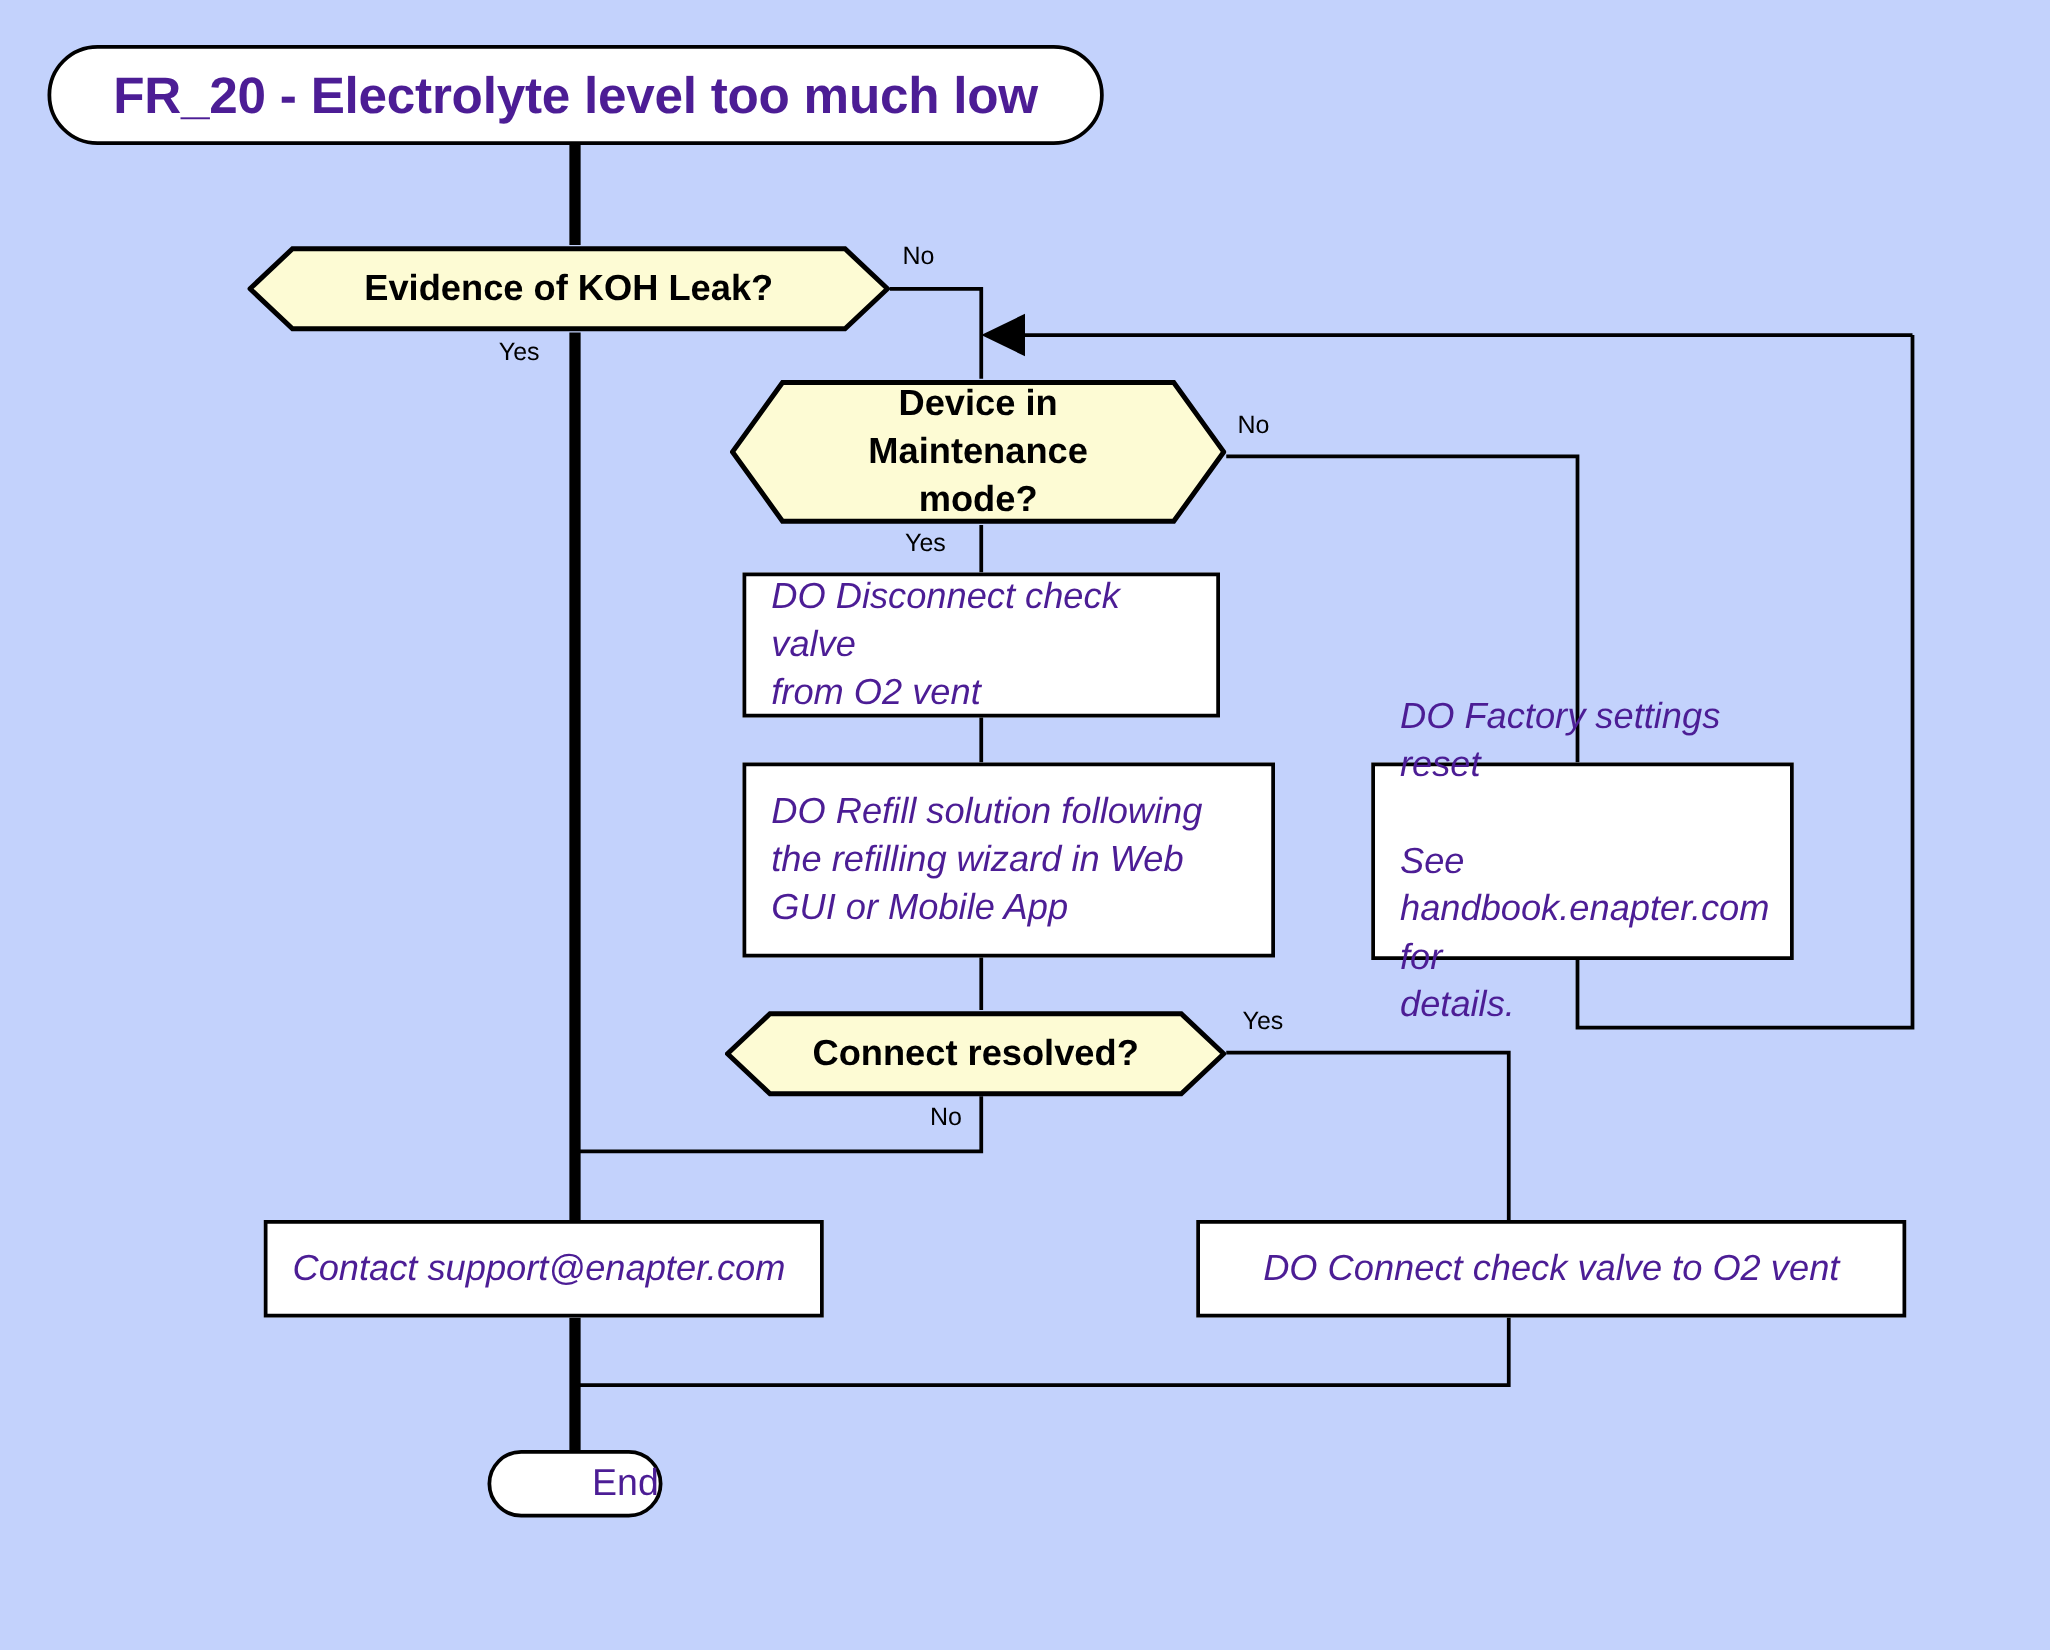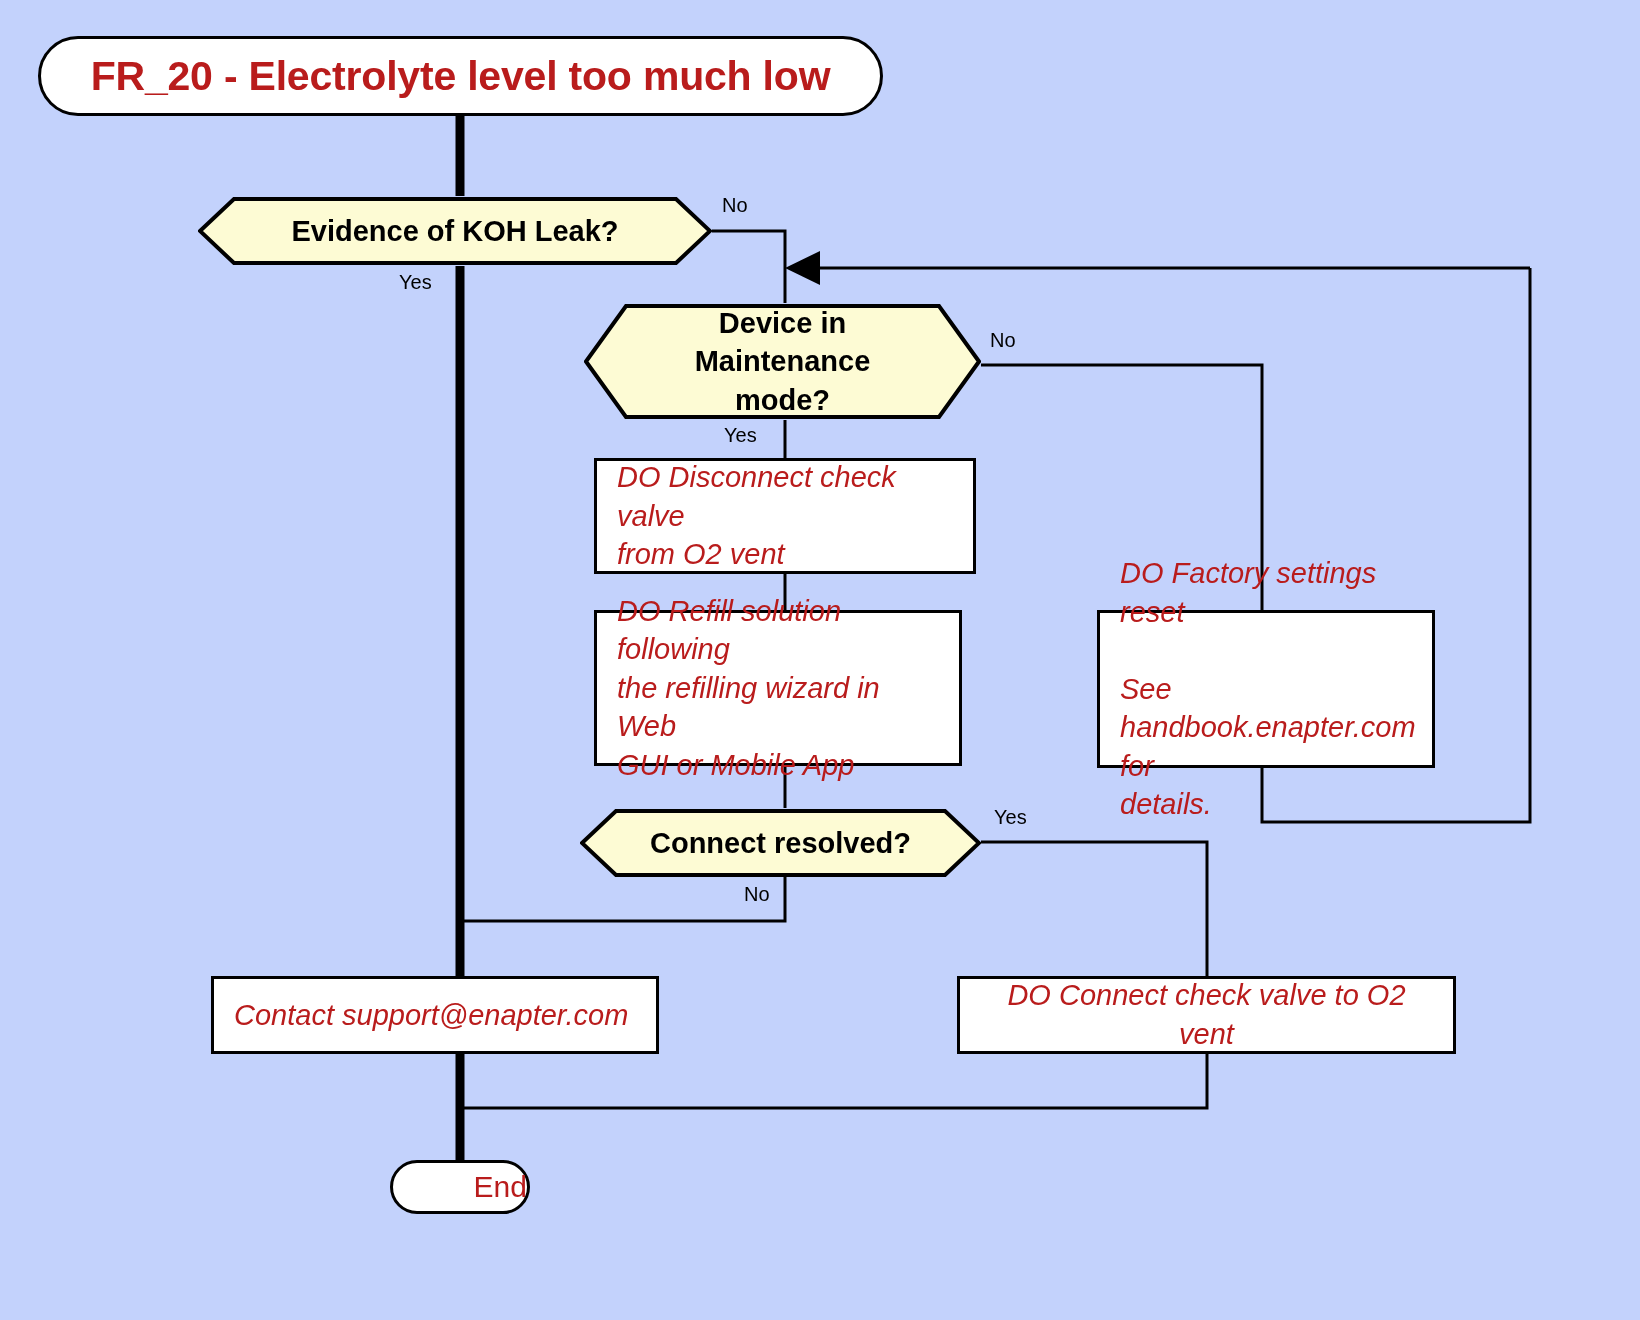--- a/index.html
+++ b/index.html
@@ -27,21 +27,21 @@
     top: 0;
     width: 1640px;
     height: 1320px;
     pointer-events: none;
   }
   .node {
     position: absolute;
     box-sizing: border-box;
     display: flex;
     align-items: center;
-    color: #b91c1c;
+    color: #4c1d95;
   }
   .terminal {
     background: #ffffff;
     border: 3px solid #000000;
     border-radius: 60px;
     justify-content: center;
     text-align: center;
   }
   .terminal.start-node {
     font-size: 41px;
@@ -157,21 +157,21 @@
 mode?</div>
   </div>
   <div class="edge-label" style="left:990px; top:329px;">No</div>
   <div class="edge-label" style="left:724px; top:424px;">Yes</div>
 
   <div class="node process" style="left:594px; top:458px; width:382px; height:116px;">
     <span>DO Disconnect check valve
 from O2 vent</span>
   </div>
 
-  <div class="node process" style="left:594px; top:610px; width:368px; height:156px;">
+  <div class="node process" style="left:594px; top:610px; width:426px; height:156px;">
     <span>DO Refill solution following
 the refilling wizard in Web
 GUI or Mobile App</span>
   </div>
 
   <div class="node process" style="left:1097px; top:610px; width:338px; height:158px;">
     <span>DO Factory settings reset
 
 See handbook.enapter.com for
 details.</span>
@@ -183,21 +183,21 @@
     </svg>
     <div class="decision-label" style="padding:0 44px;">Connect resolved?</div>
   </div>
   <div class="edge-label" style="left:994px; top:806px;">Yes</div>
   <div class="edge-label" style="left:744px; top:883px;">No</div>
 
   <div class="node process" style="left:211px; top:976px; width:448px; height:78px;">
     <span>Contact support@enapter.com</span>
   </div>
 
-  <div class="node process centered" style="left:957px; top:976px; width:499px; height:78px;">
+  <div class="node process centered" style="left:957px; top:976px; width:568px; height:78px;">
     <span>DO Connect check valve to O2 vent</span>
   </div>
 
   <div class="node terminal end-node" style="left:390px; top:1160px; width:140px; height:54px;">
     <span>End</span>
   </div>
 
 </div>
 
 </body></html>

